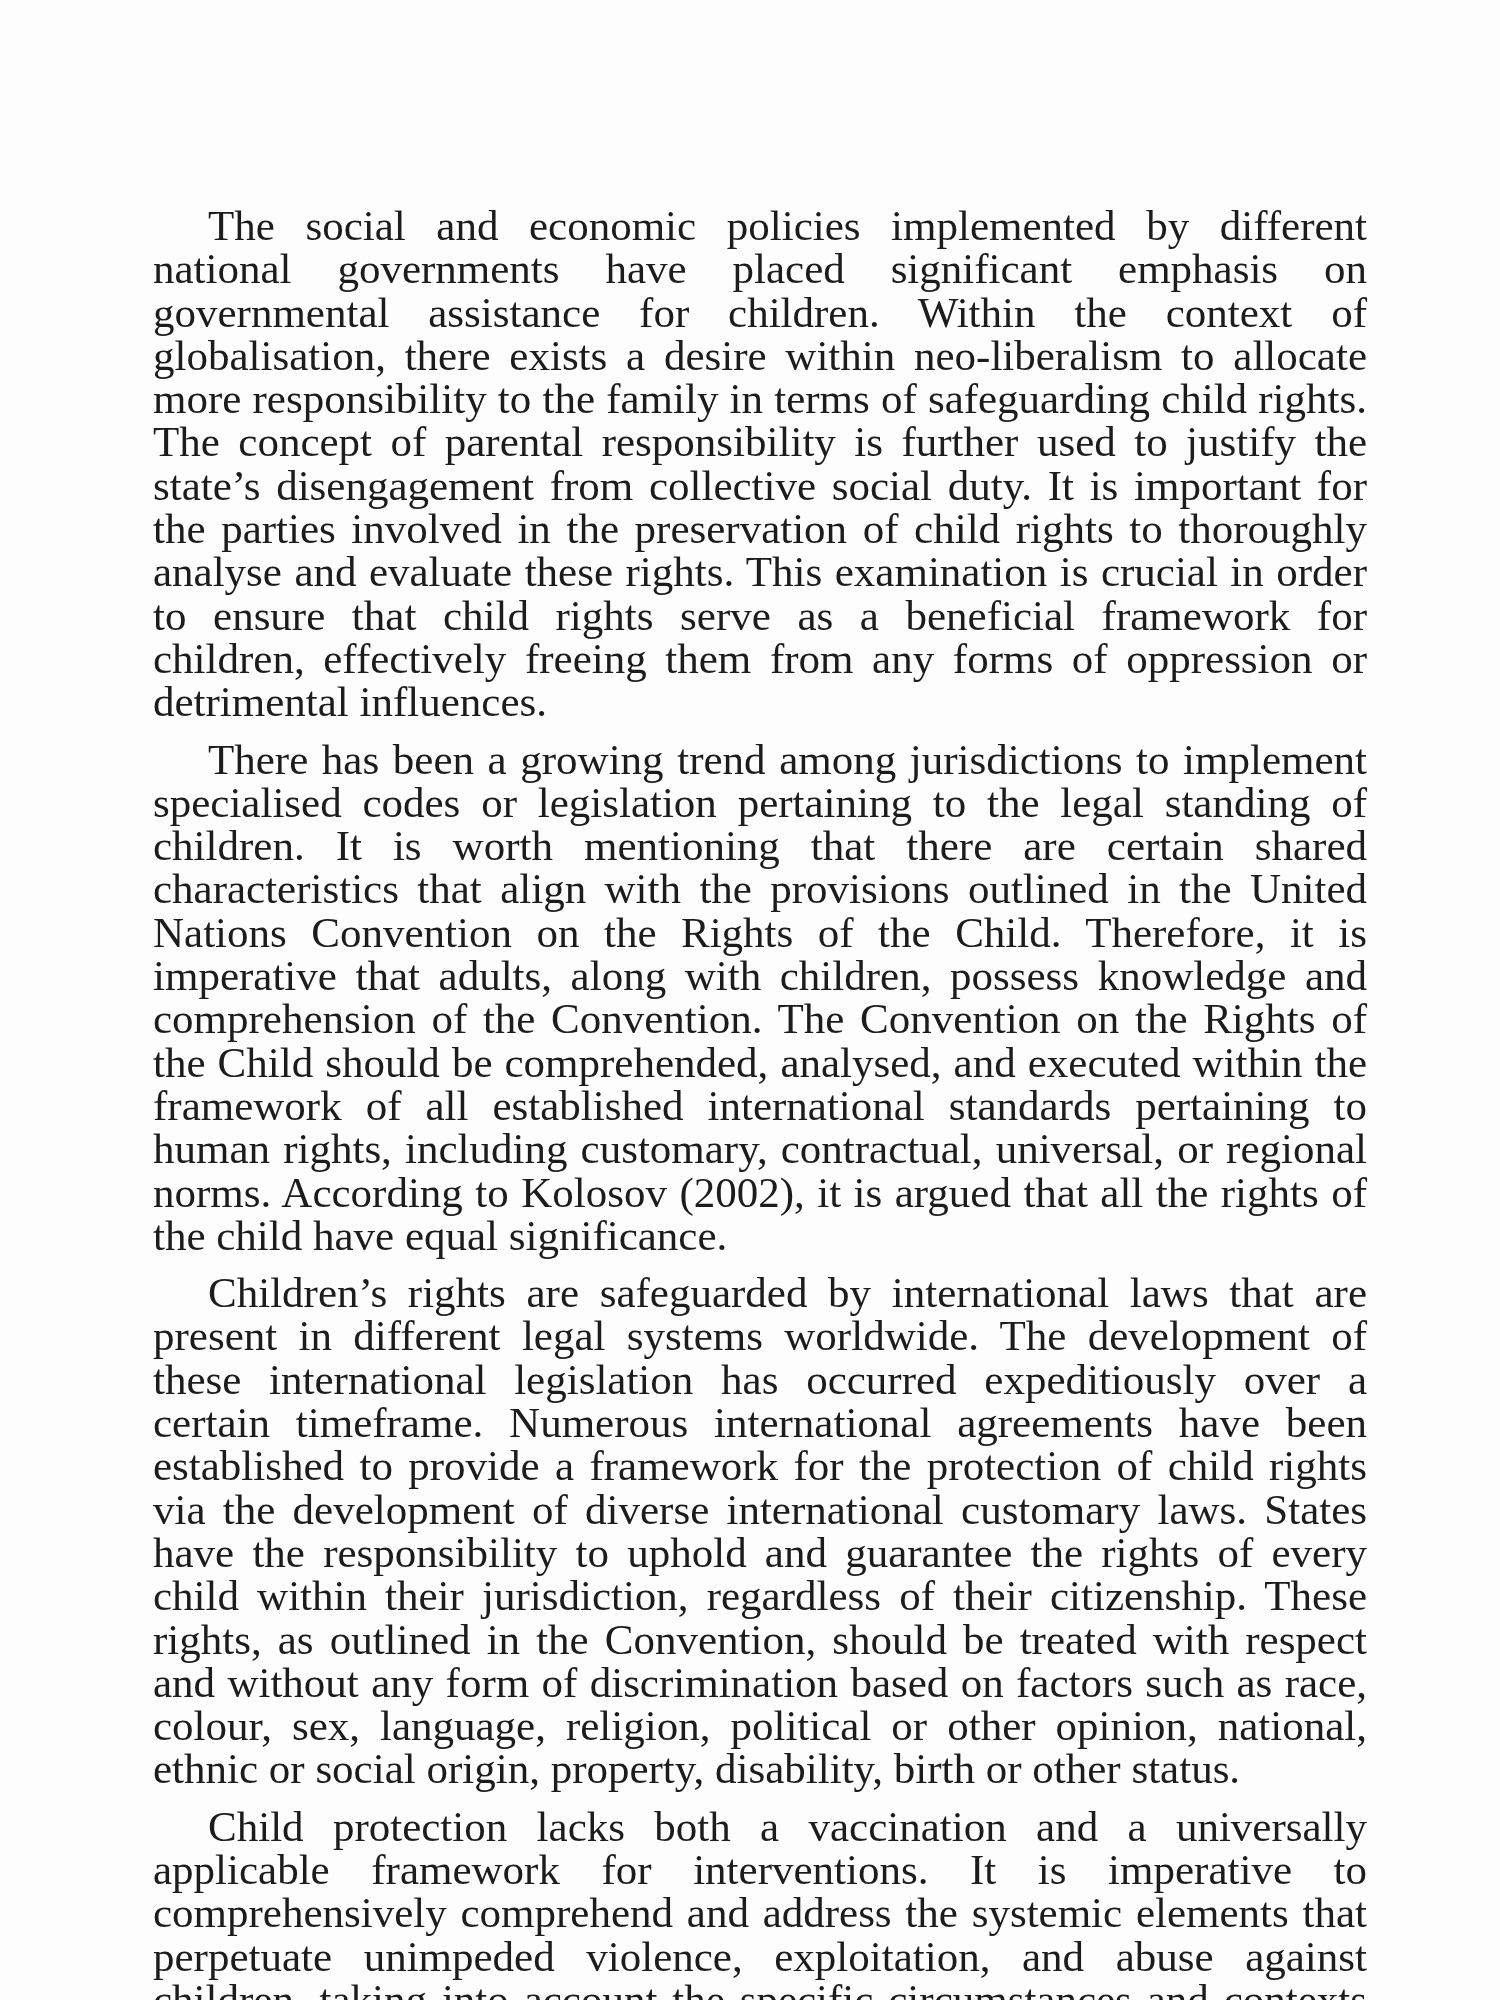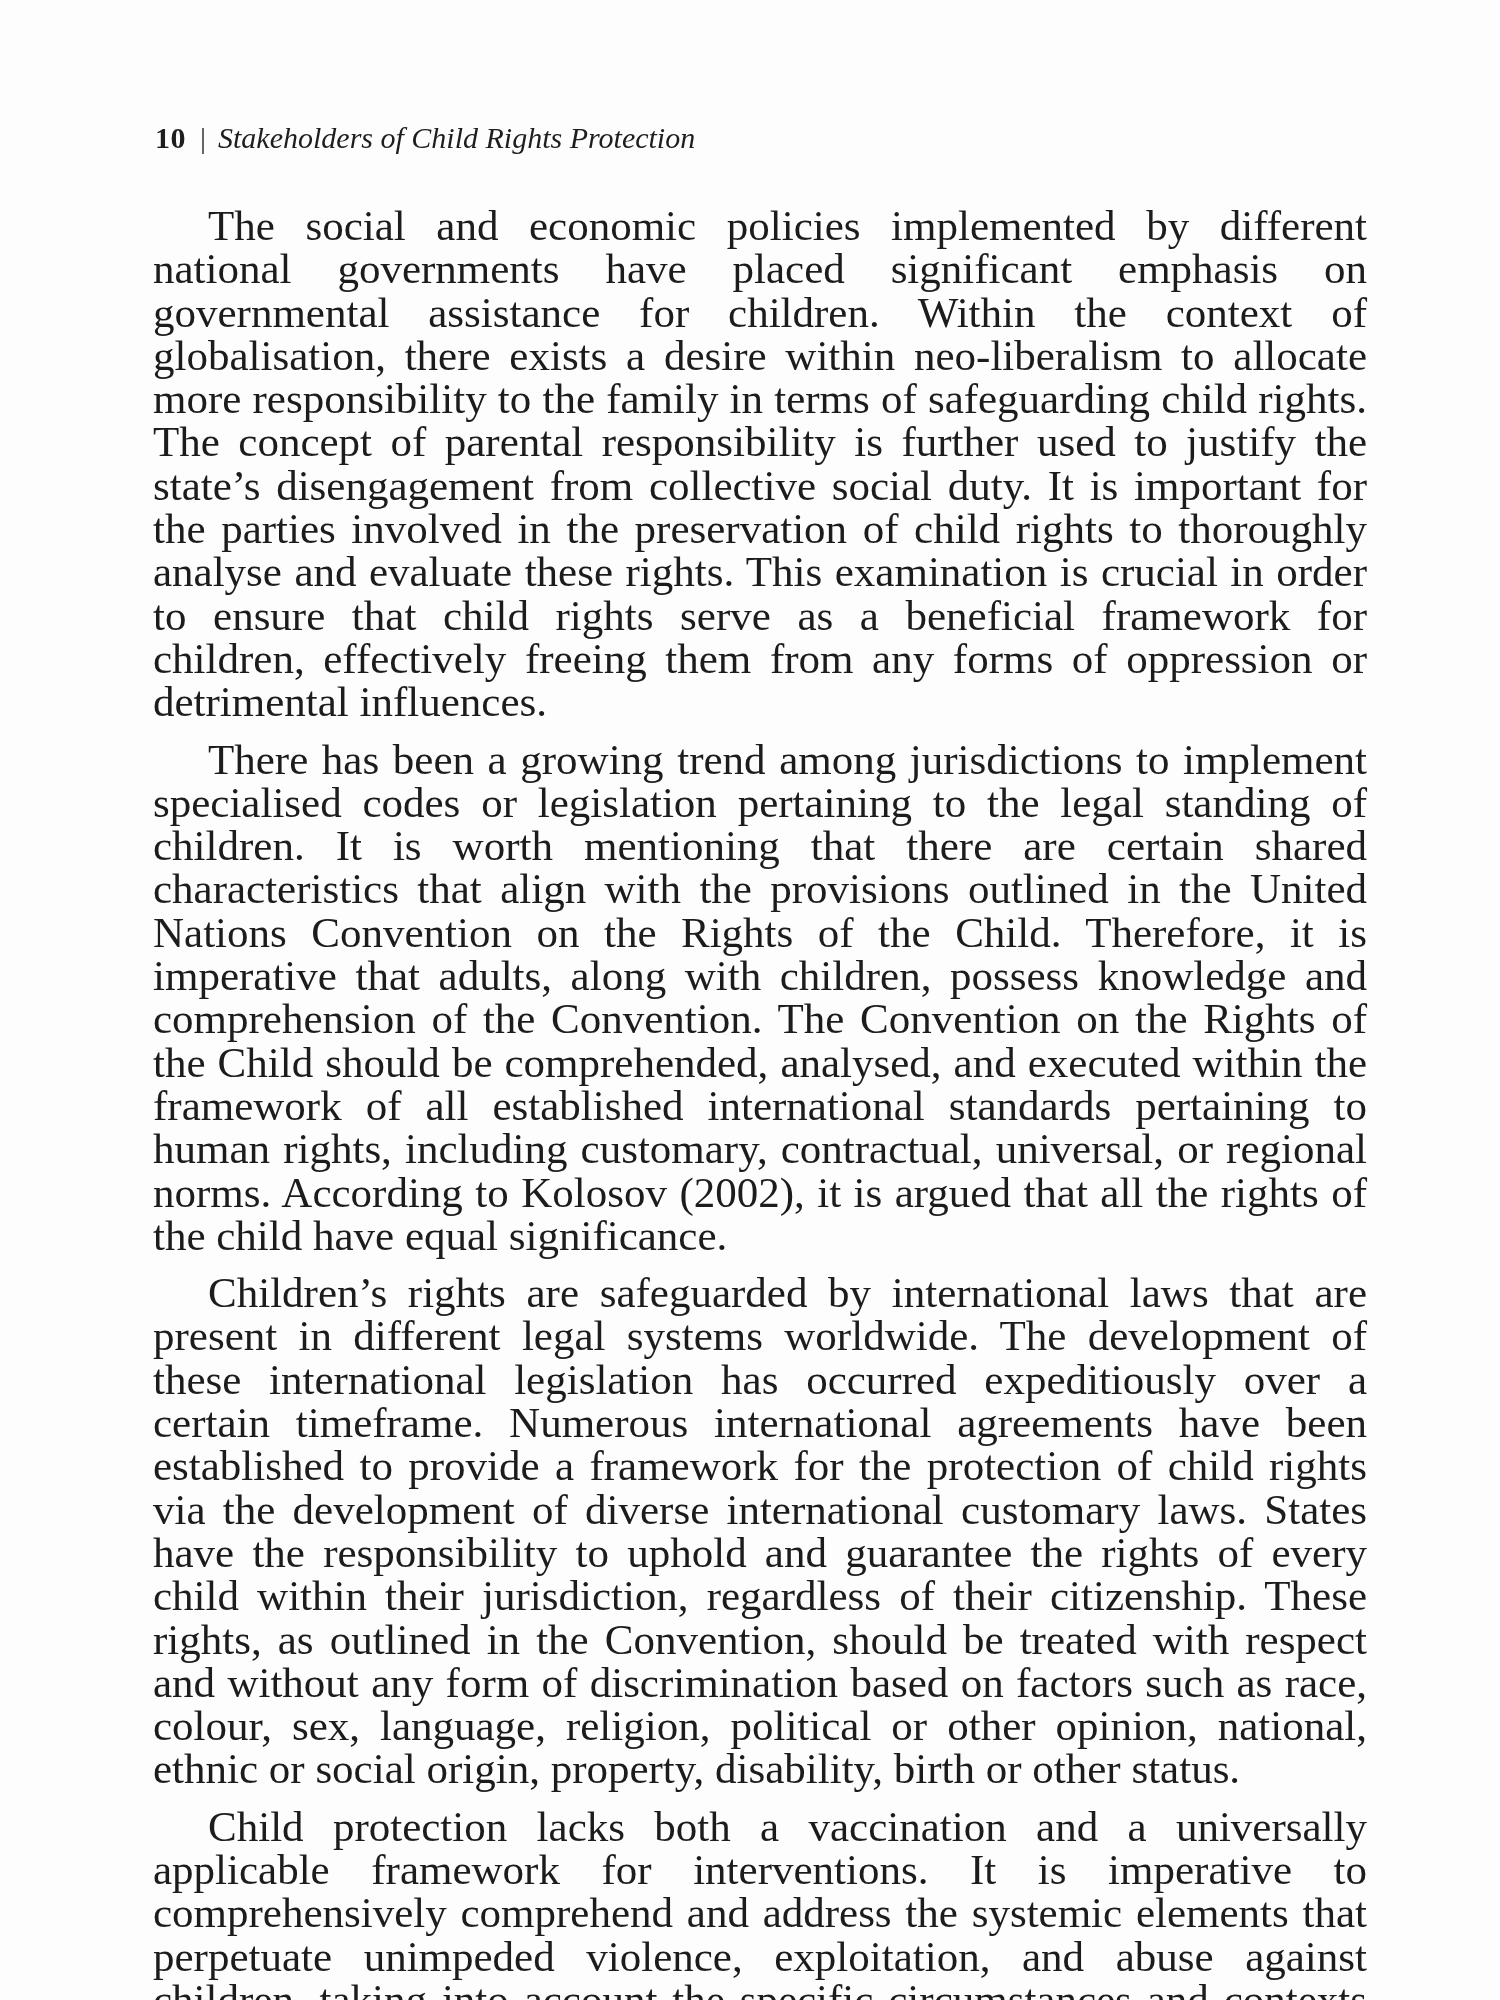--- a/index.html
+++ b/index.html
@@ -61,23 +61,20 @@
     }
     .body-text p.last {
       text-align-last: justify;
     }
   </style>
 </head>
 <body>
 
 <div class="page">
 
-  <div class="running-head">
-    <span class="page-number">10</span><span class="head-sep">|</span><span class="running-title">Stakeholders of Child Rights Protection</span>
-  </div>
 
   <div class="body-text">
     <p>The social and economic policies implemented by different national governments have placed significant emphasis on governmental assistance for children. Within the context of globalisation, there exists a desire within neo-liberalism to allocate more responsibility to the family in terms of safeguarding child rights. The concept of parental responsibility is further used to justify the state’s disengagement from collective social duty. It is important for the parties involved in the preservation of child rights to thoroughly analyse and evaluate these rights. This examination is crucial in order to ensure that child rights serve as a beneficial framework for children, effectively freeing them from any forms of oppression or detrimental influences.</p>
     <p>There has been a growing trend among jurisdictions to implement specialised codes or legislation pertaining to the legal standing of children. It is worth mentioning that there are certain shared characteristics that align with the provisions outlined in the United Nations Convention on the Rights of the Child. Therefore, it is imperative that adults, along with children, possess knowledge and comprehension of the Convention. The Convention on the Rights of the Child should be comprehended, analysed, and executed within the framework of all established international standards pertaining to human rights, including customary, contractual, universal, or regional norms. According to Kolosov (2002), it is argued that all the rights of the child have equal significance.</p>
     <p>Children’s rights are safeguarded by international laws that are present in different legal systems worldwide. The development of these international legislation has occurred expeditiously over a certain timeframe. Numerous international agreements have been established to provide a framework for the protection of child rights via the development of diverse international customary laws. States have the responsibility to uphold and guarantee the rights of every child within their jurisdiction, regardless of their citizenship. These rights, as outlined in the Convention, should be treated with respect and without any form of discrimination based on factors such as race, colour, sex, language, religion, political or other opinion, national, ethnic or social origin, property, disability, birth or other status.</p>
     <p class="last">Child protection lacks both a vaccination and a universally applicable framework for interventions. It is imperative to comprehensively comprehend and address the systemic elements that perpetuate unimpeded violence, exploitation, and abuse against children, taking into account the specific circumstances and contexts of each country and scenario. This necessitates an examination of the prevailing policies, practises, and the lack of robust structures and institutions. This activity is context-dependent and requires a significant amount of manual</p>
   </div>
 
 </div>
 

